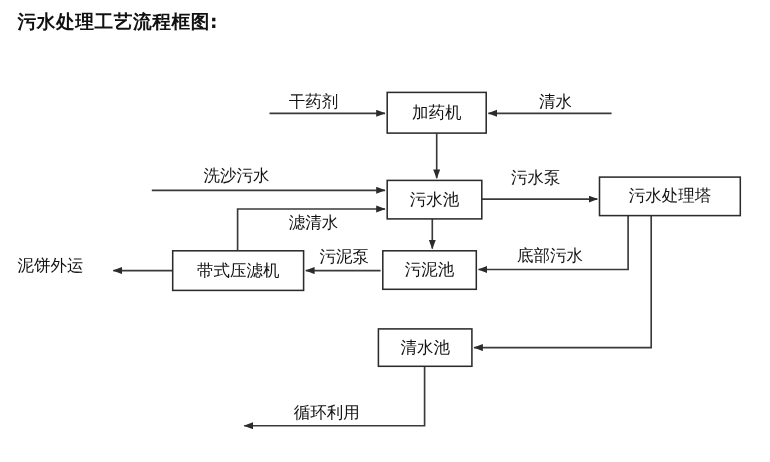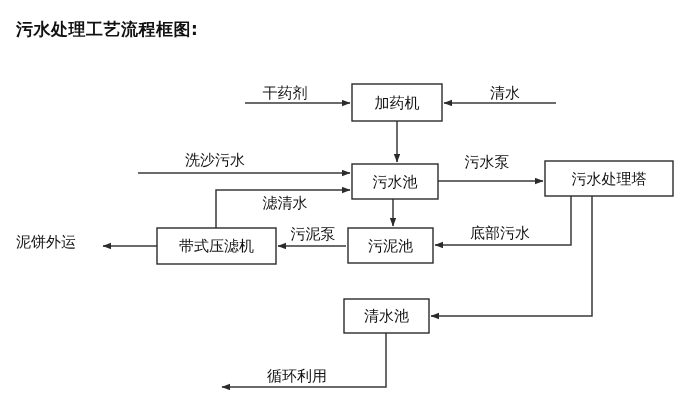--- a/index.html
+++ b/index.html
@@ -11,21 +11,21 @@
     position: relative;
     width: 700px;
     height: 420px;
     background: #ffffff;
     overflow: hidden;
     font-family: "DejaVu Sans", "Liberation Sans", sans-serif;
   }
   #title {
     position: absolute;
     left: 16px;
-    top: 18px;
+    top: 8px;
     font-size: 17px;
     font-weight: bold;
     color: #111111;
     letter-spacing: 0.5px;
     white-space: nowrap;
   }
   svg.diagram {
     position: absolute;
     left: 0;
     top: 0;

